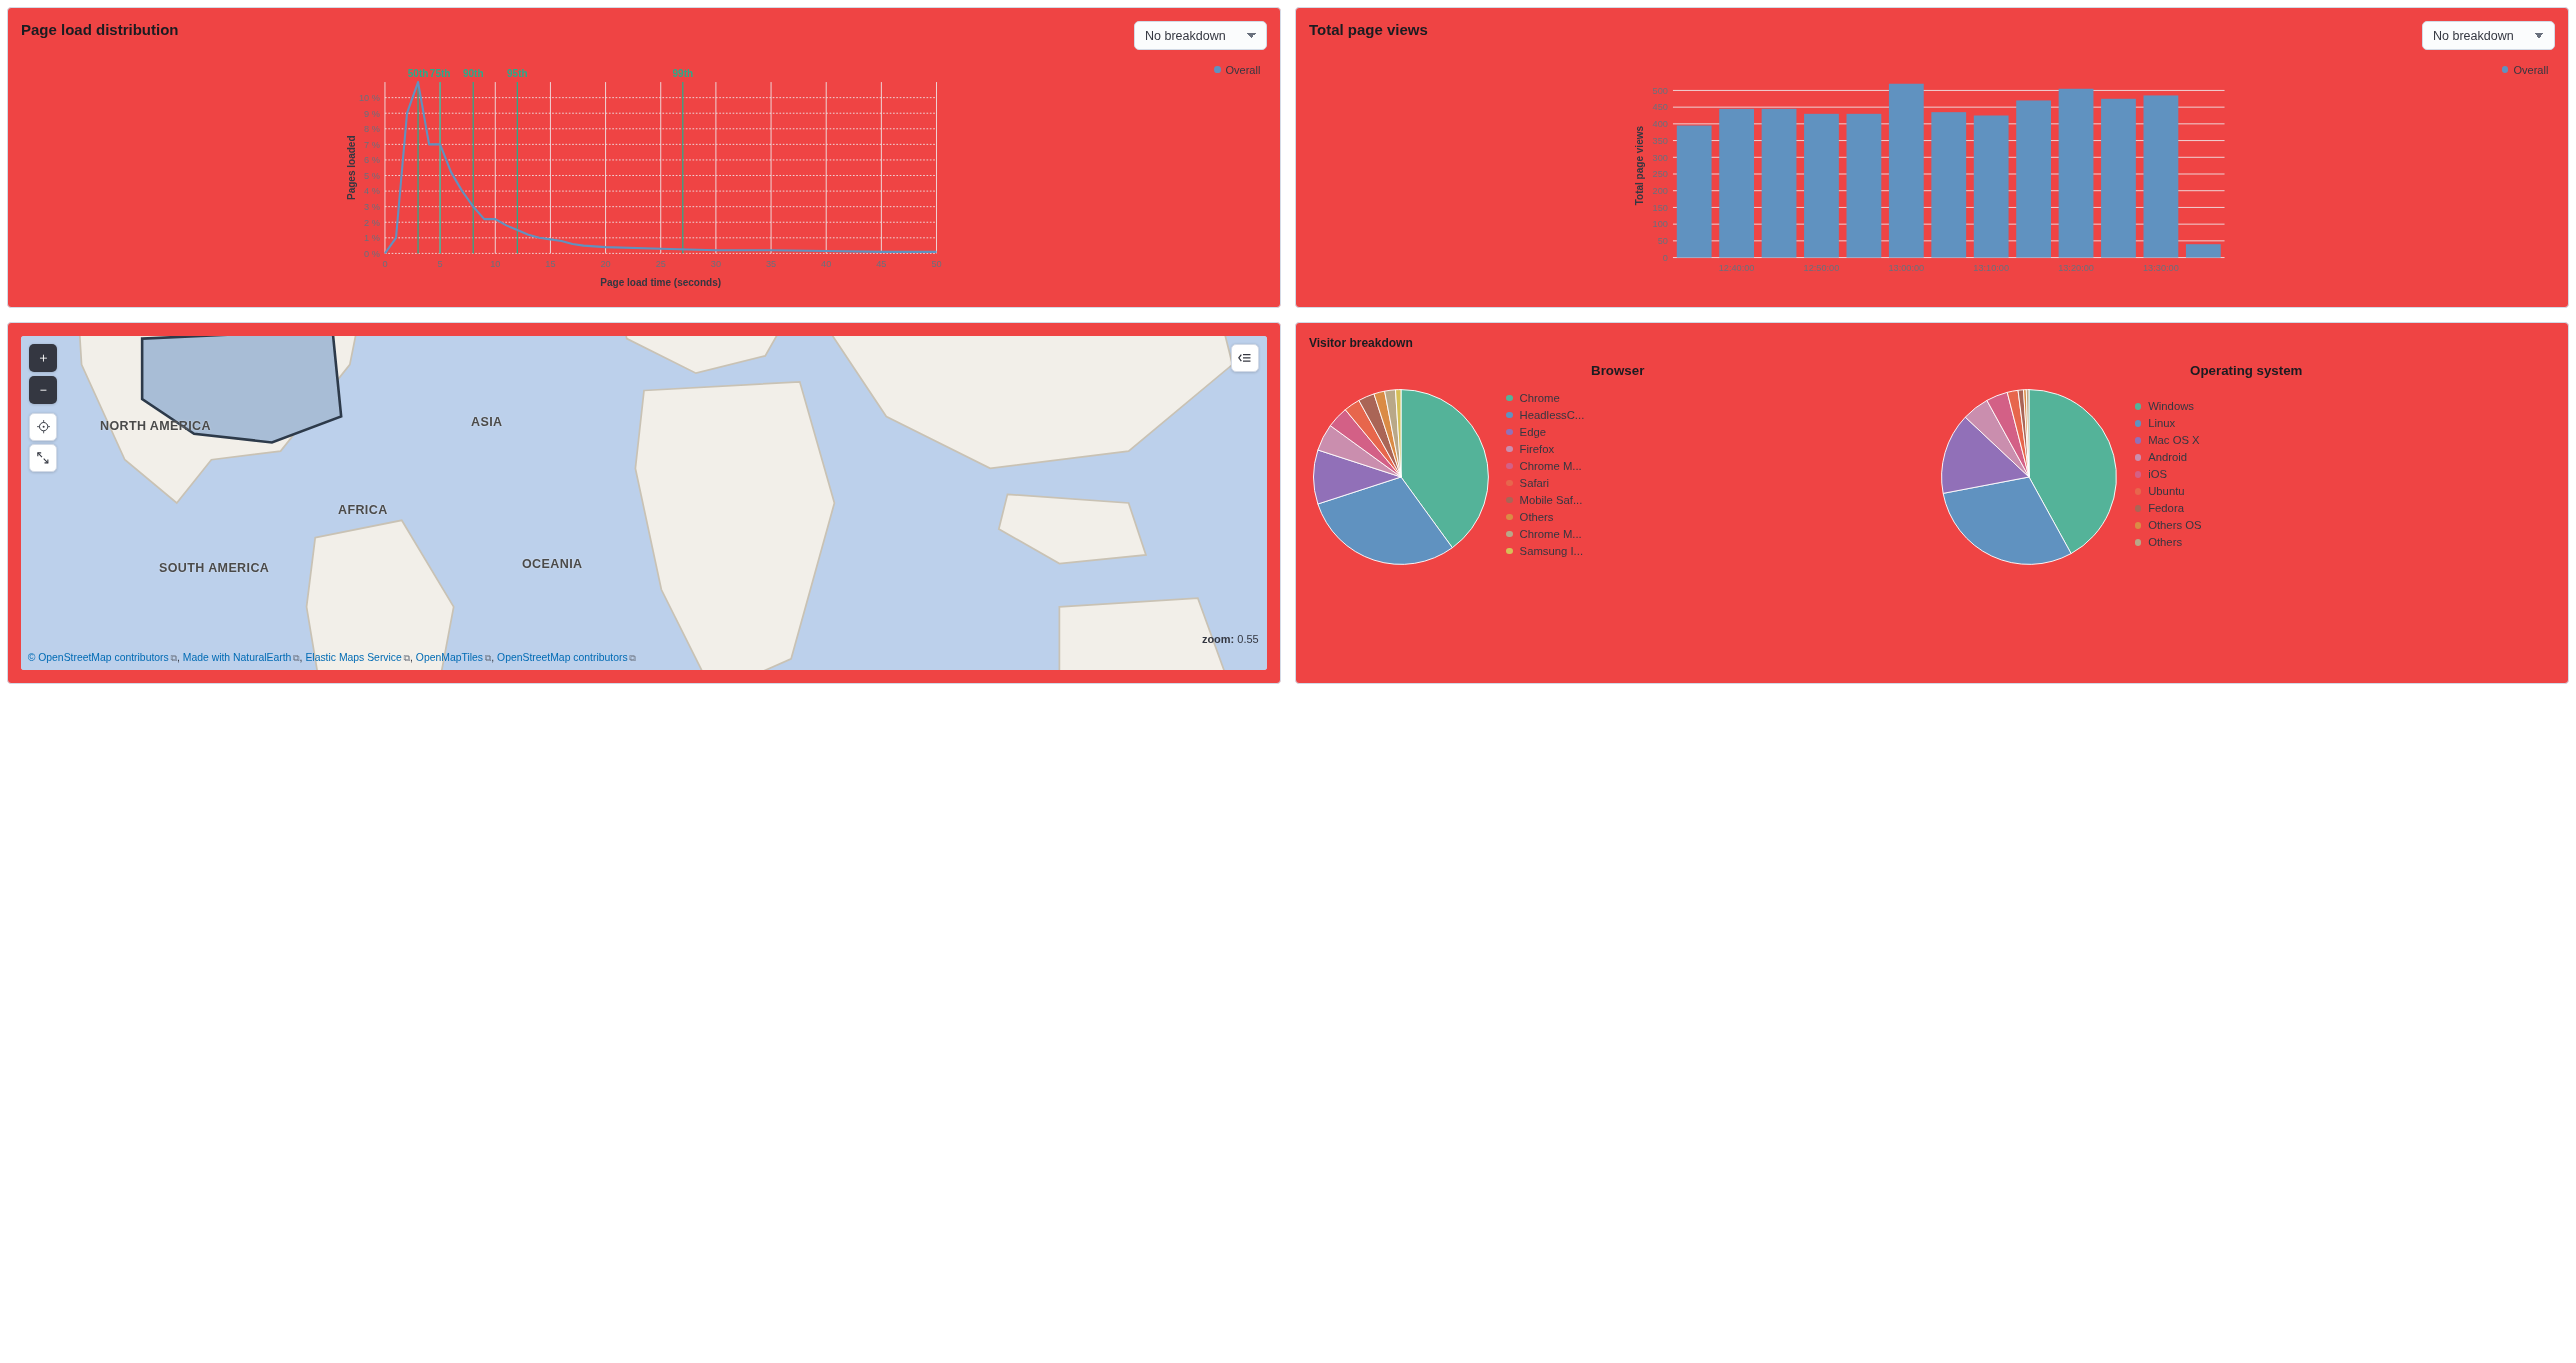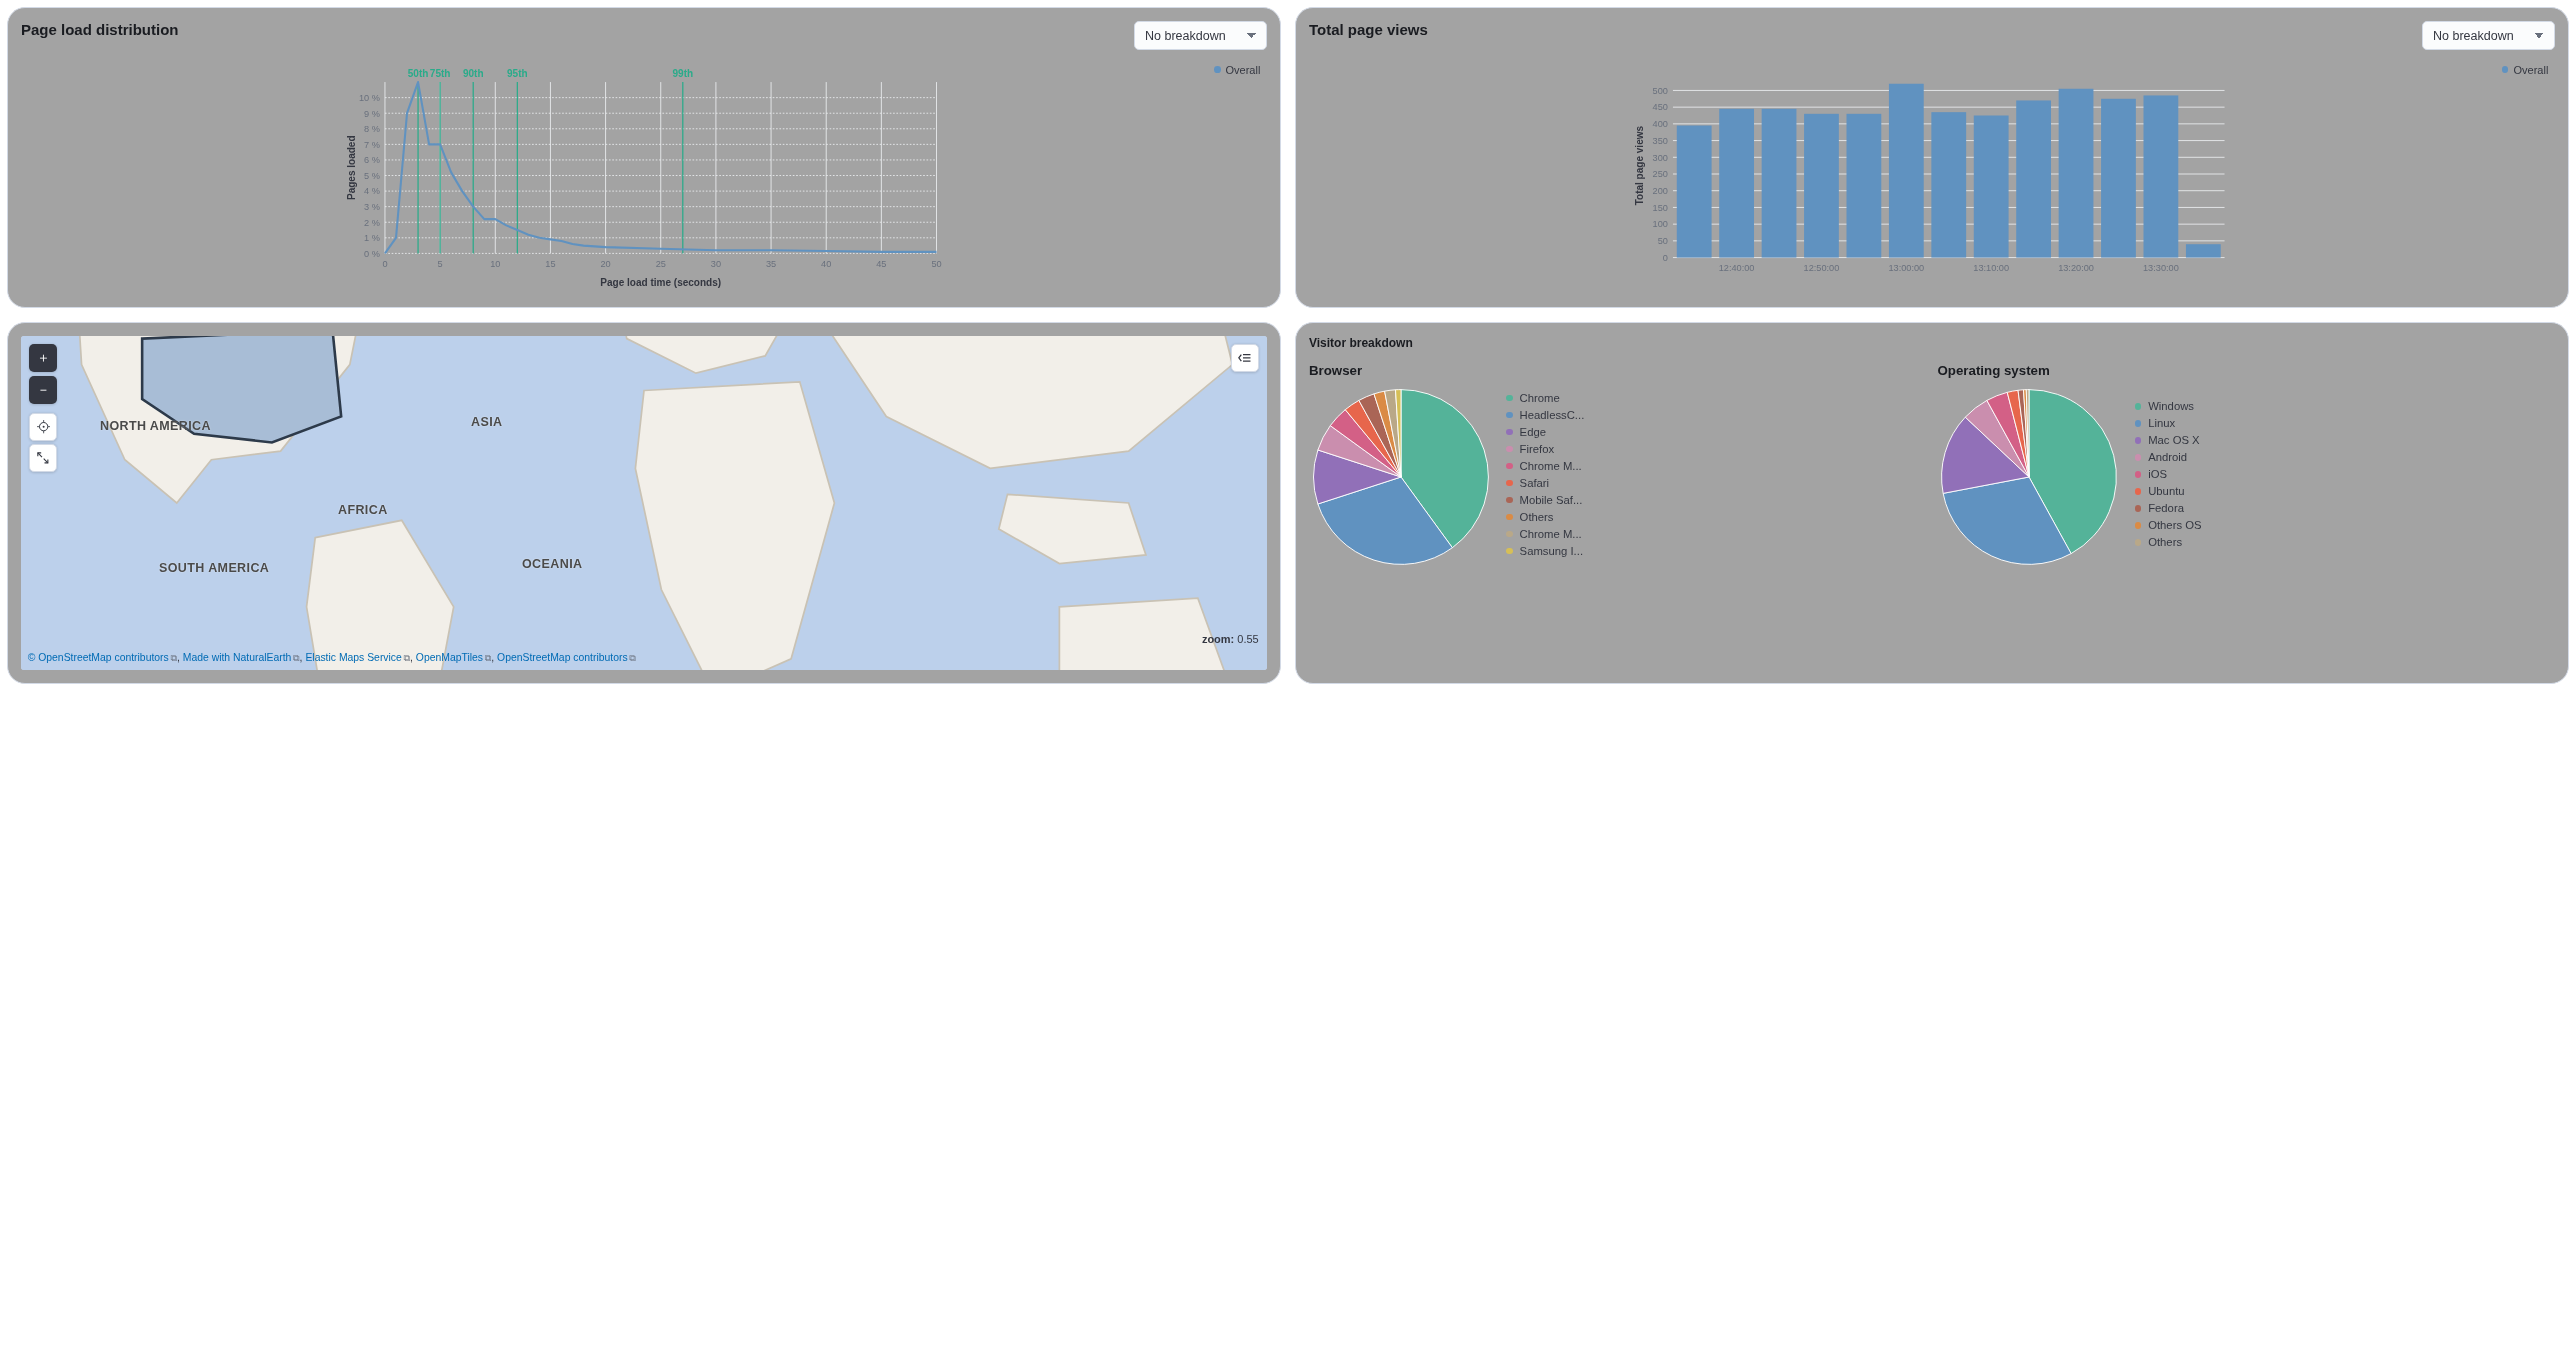--- a/index.html
+++ b/index.html
@@ -11,23 +11,23 @@
     color: #1a1c21;
   }
   .grid {
     display: grid;
     grid-template-columns: 1fr 1fr;
     grid-template-rows: auto auto;
     gap: 13.3px;
   }
   .panel {
     border: 0.8px solid #d3dae6;
-    border-radius: 18px;
+    border-radius: 4px;
     padding: 13.3px;
-    background: #a3a3a3;
+    background: #ef4444;
   }
   .panel-header {
     display: flex;
     justify-content: space-between;
     align-items: flex-start;
     margin-bottom: 6.7px;
   }
   .panel-title {
     font-size: 15px;
     font-weight: 700;
@@ -104,21 +104,21 @@
   }
   .attrib {
     position:absolute; bottom:3.3px; left:6.7px; right:6.7px;
     font-size:10.4px; color:#006bb4; line-height:1.6;
   }
   .attrib a { color:#006bb4; text-decoration:none; cursor:pointer; }
   .attrib .sep { color:#343741; }
   .ext-icon { font-size:9.2px; color:#69707d; margin-left:1.7px;}
 
   
-  .pies { display:flex; gap: 11px; }
+  .pies { display:flex; gap: 11px; text-align: center; }
   .pie-col { flex:1; }
   .pie-row { display:flex; align-items:center; gap: 13.3px; }
   .pie-legend { font-size: 11.3px; color:#343741; }
   .pie-legend .item { display:flex; align-items:center; gap:6.7px; margin-bottom:5px; white-space:nowrap; max-width:100px; overflow:hidden; text-overflow:ellipsis;}
   .pie-svg { width: 184px; height:184px; flex-shrink:0;}
 
   svg text { font-family: inherit; }
 </style>
 </head>
 <body>

